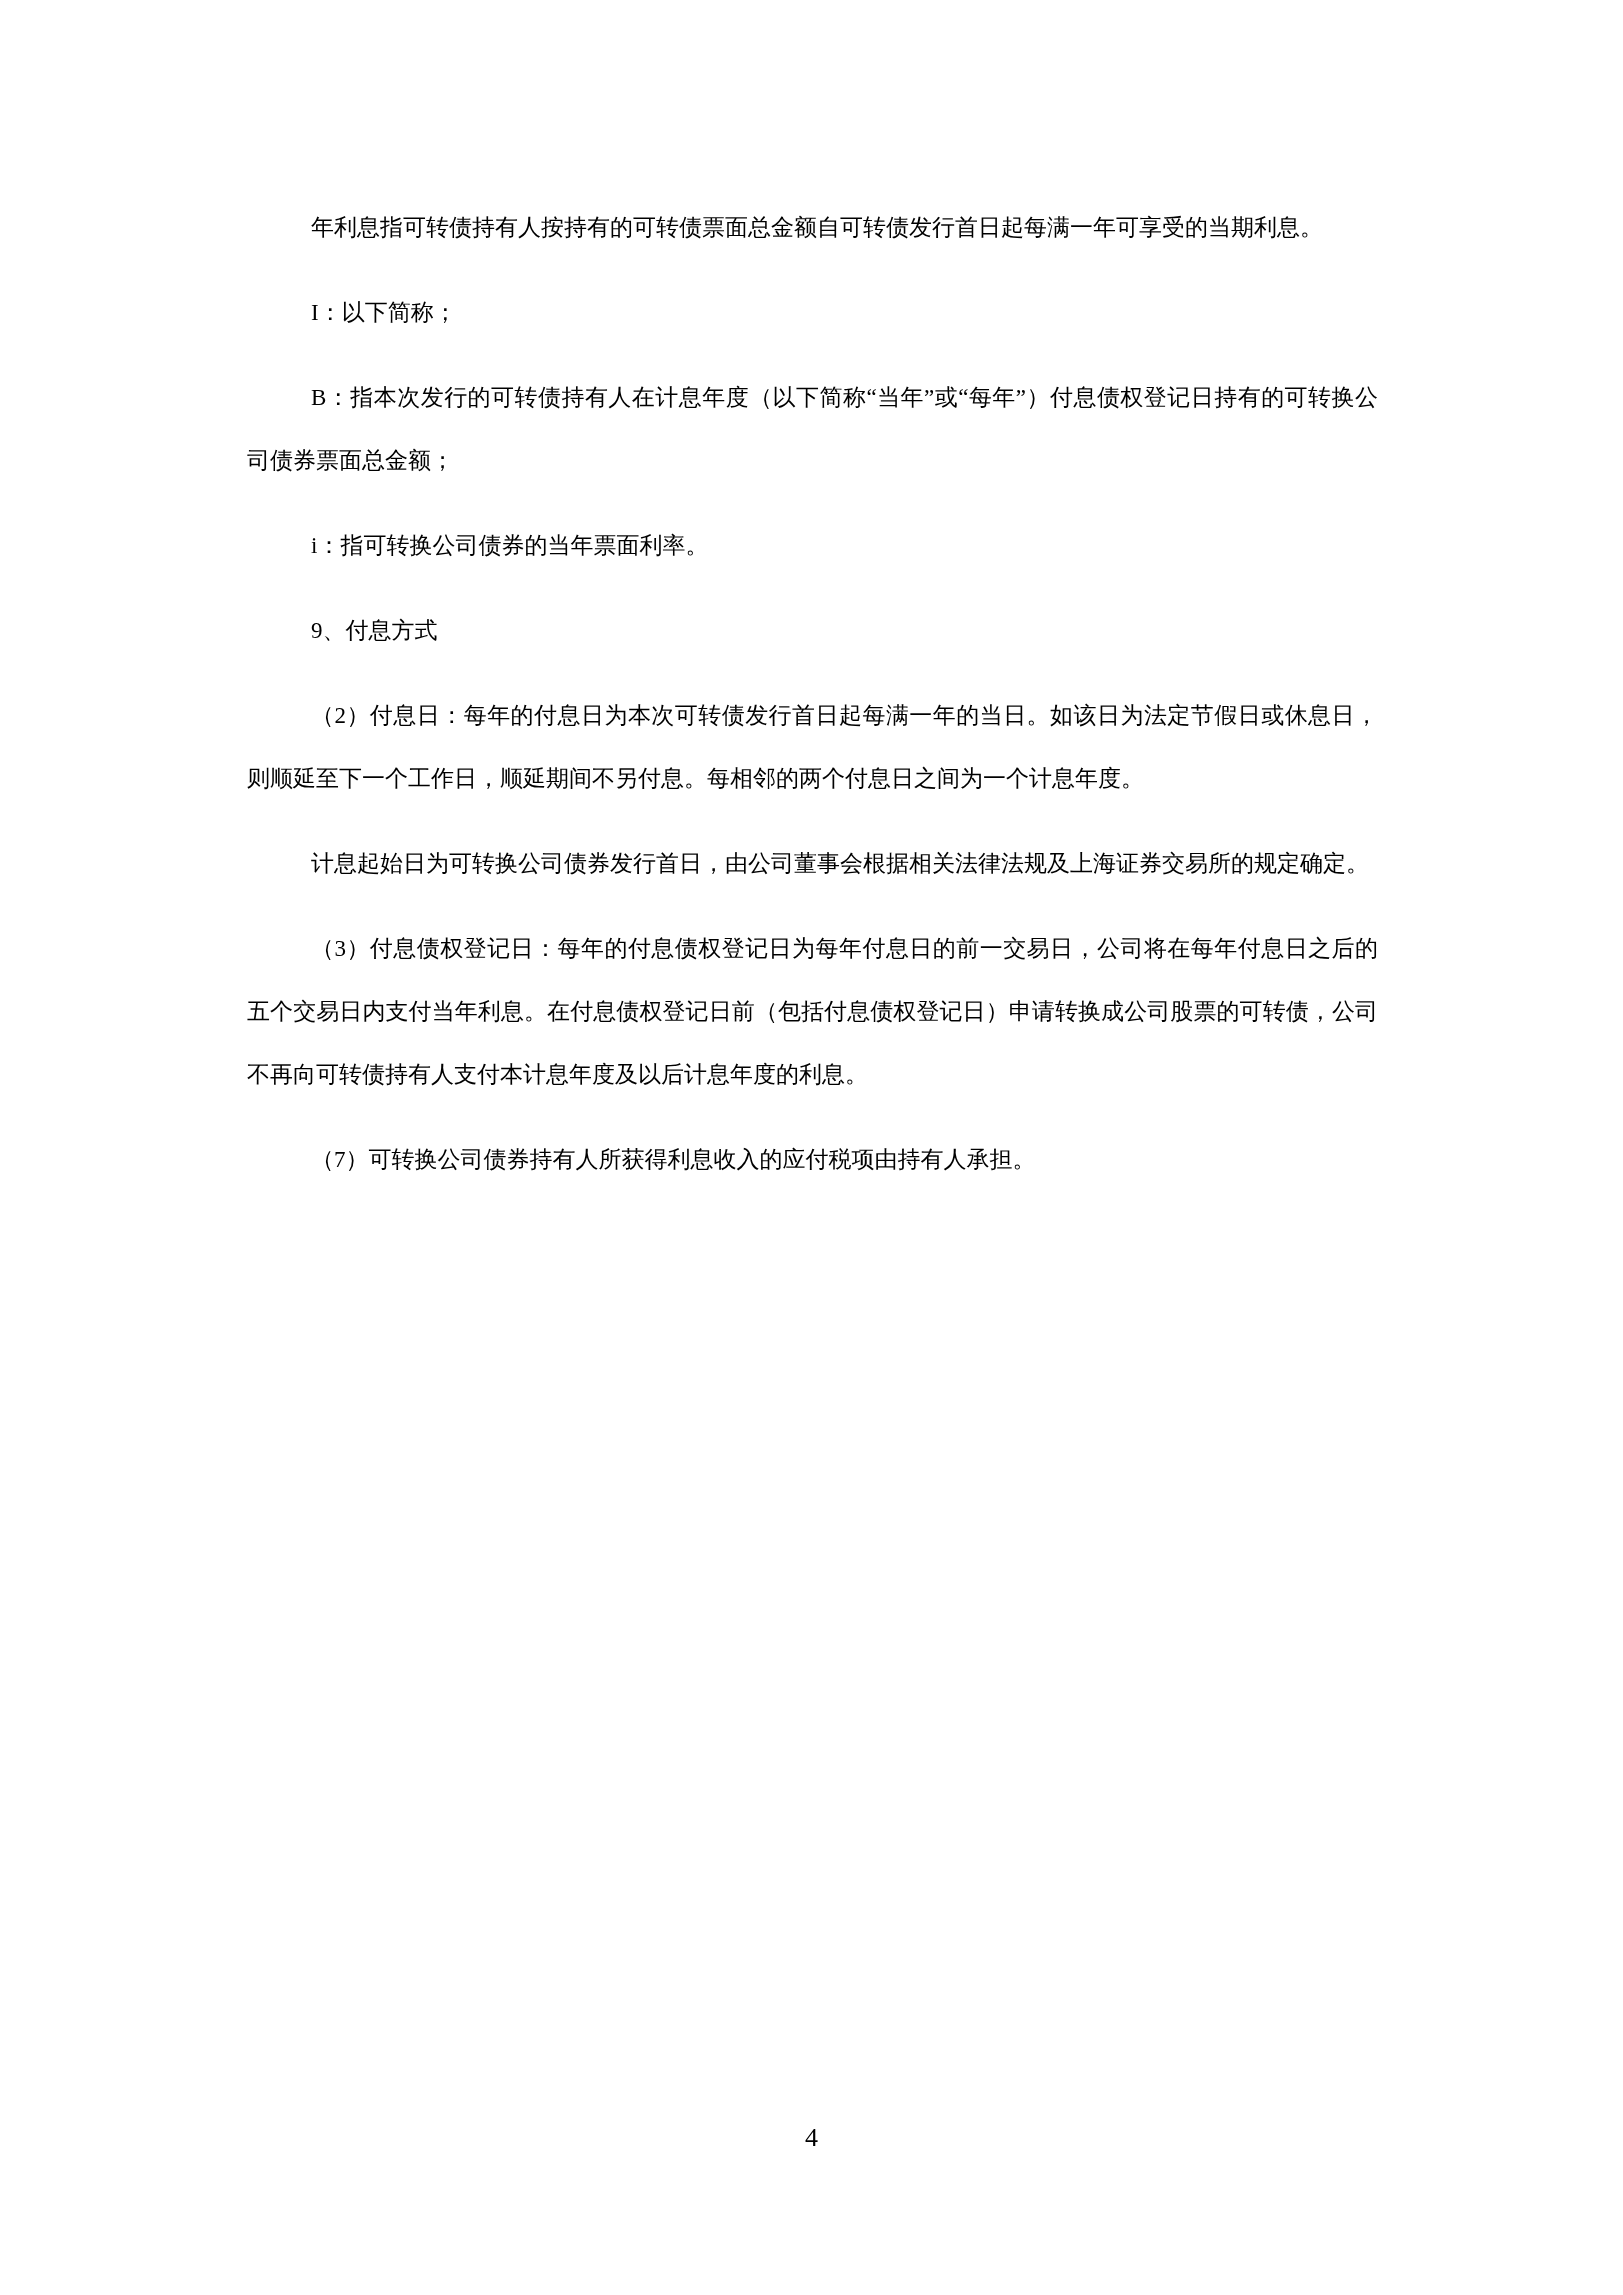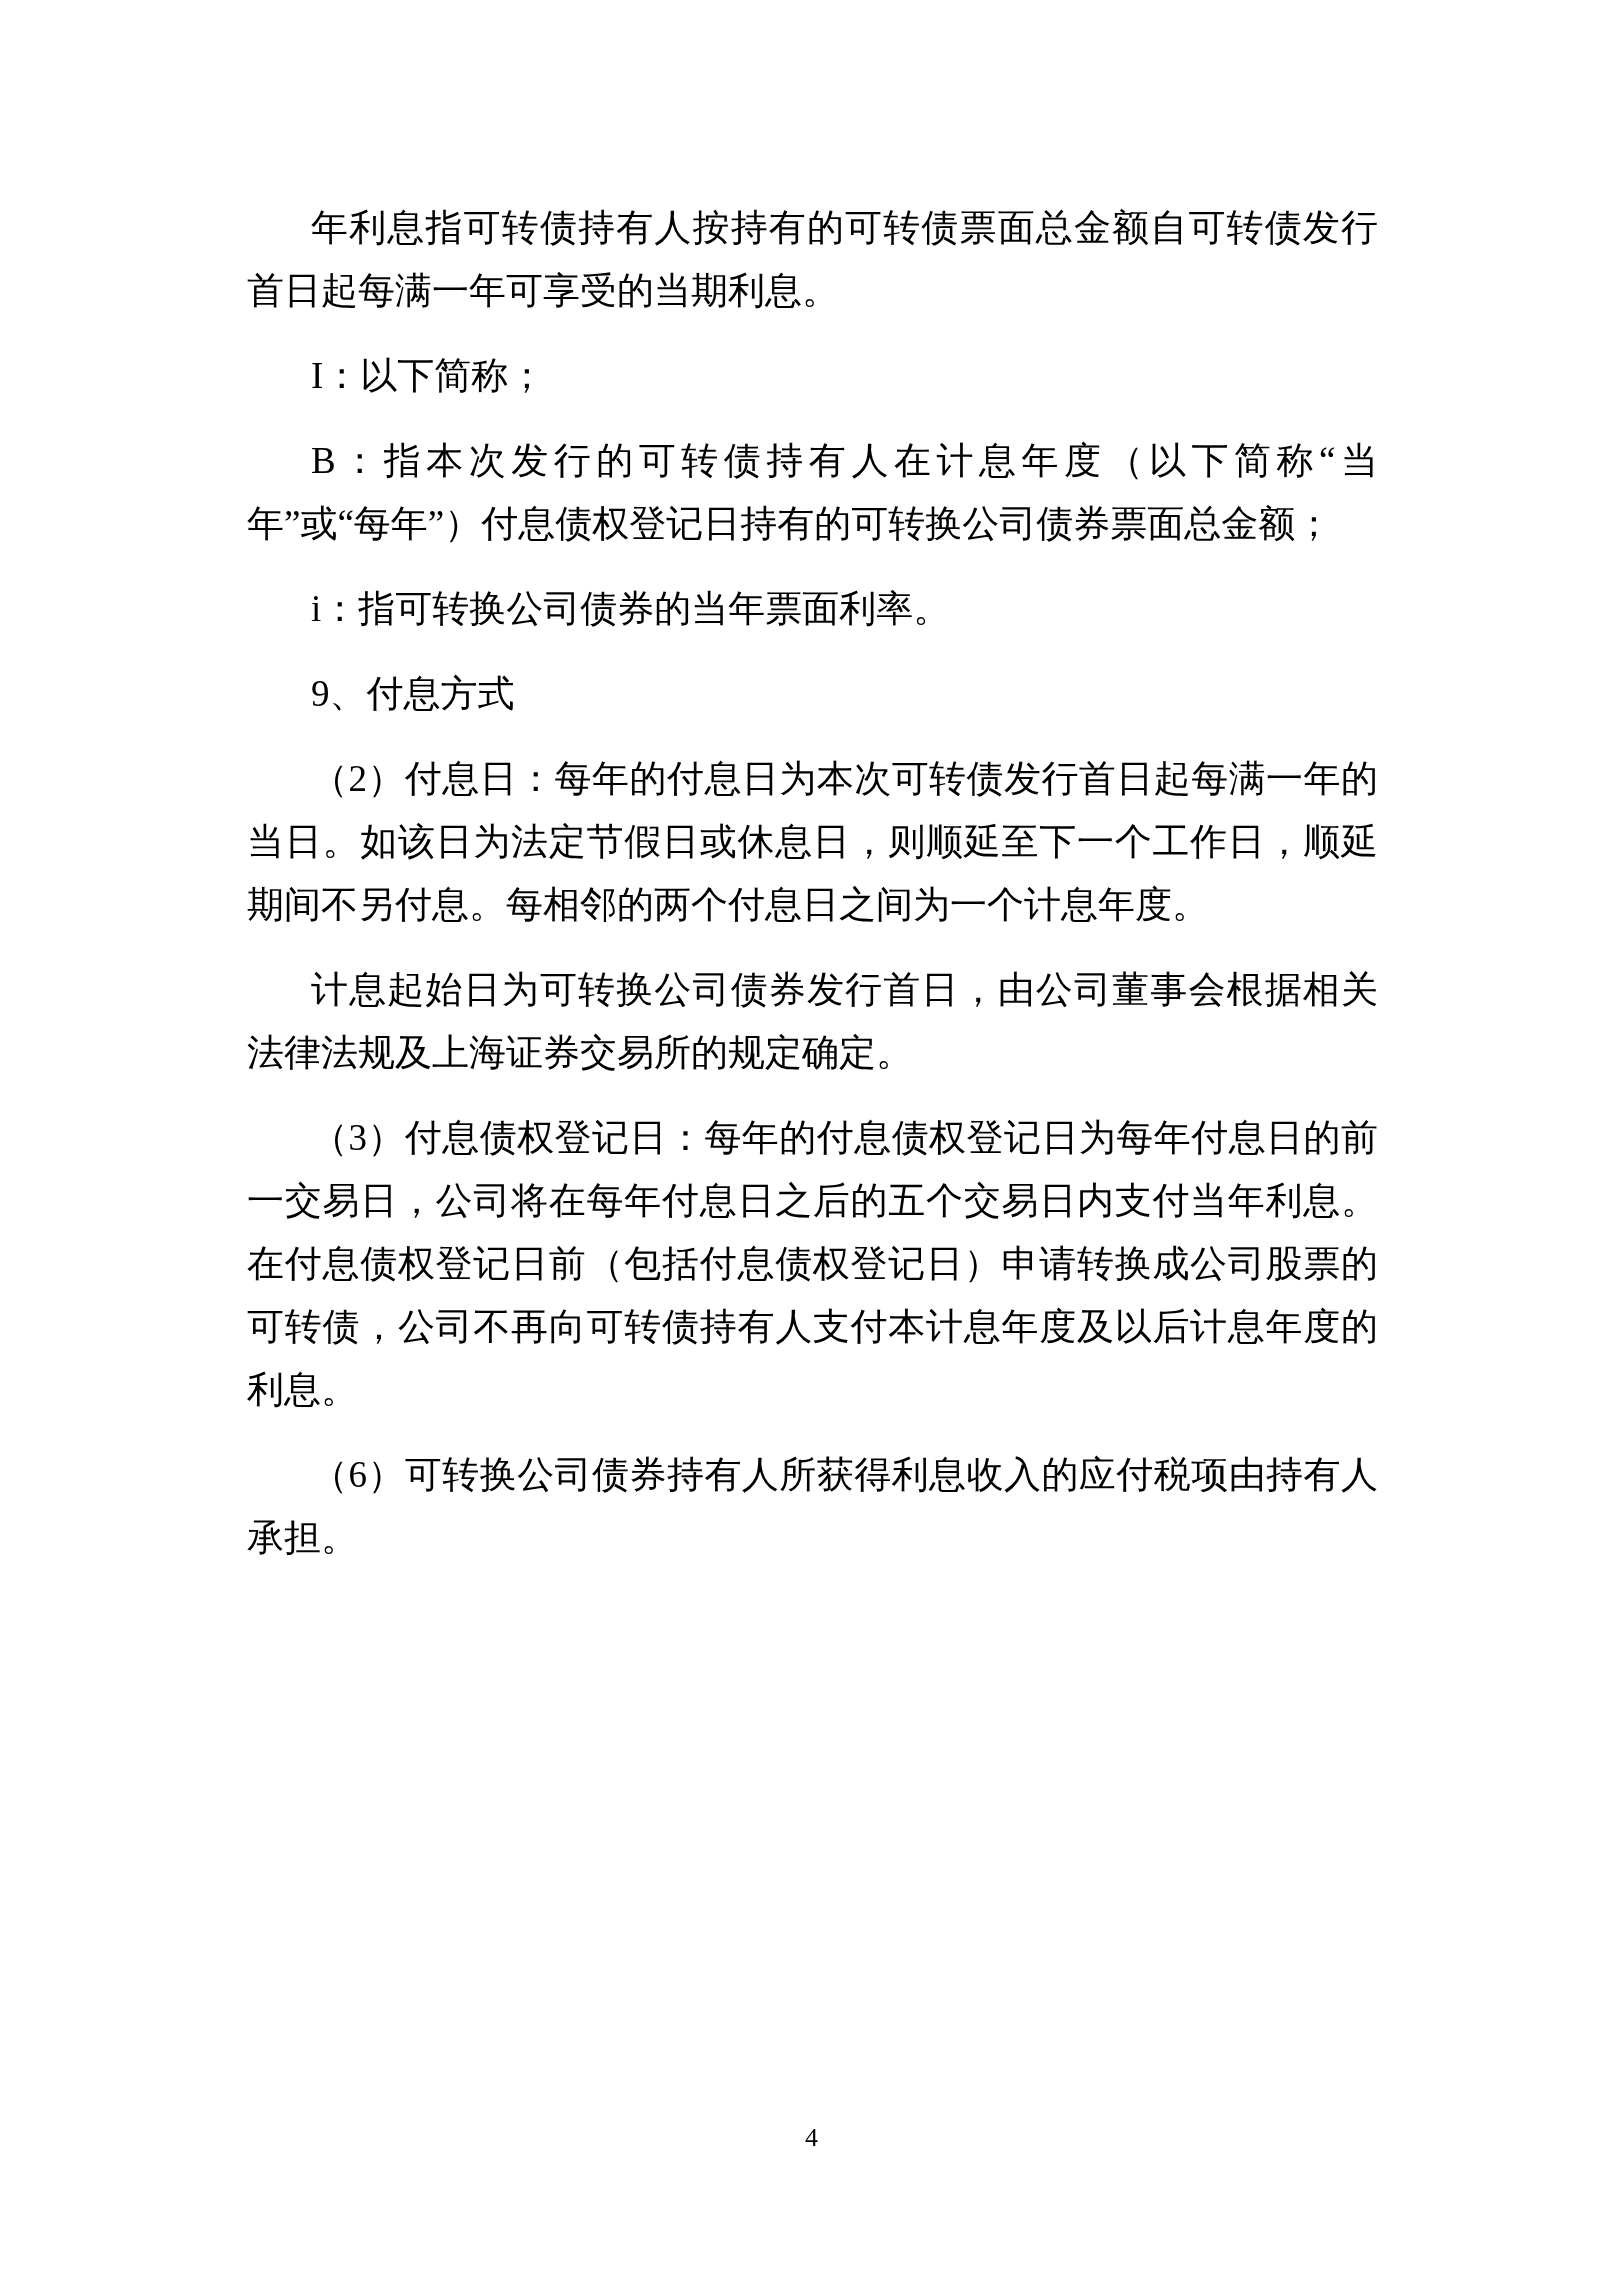--- a/index.html
+++ b/index.html
@@ -1,34 +1,34 @@
 <!DOCTYPE html>
 <html style="font-size:10.5px"><head>
 <meta charset="utf-8">
 <style>
   html, body { margin: 0; padding: 0; background: #ffffff; }
   body { width: 1623px; height: 2295px; position: relative; overflow: hidden;
          font-family: "Liberation Serif", "DejaVu Serif", serif; color: #000000; }
   .page { position: absolute; left: 247px; top: 196px; width: 1131px; }
-  .para { font-size: 37px; line-height: 63px; margin: 0 0 22px 0;
+  .para { font-size: 23px; line-height: 63px; margin: 0 0 22px 0;
           text-align: justify; text-justify: inter-character; }
   .indent { text-indent: 64px; }
   .heading { font-weight: bold; }
   .page-number { position: absolute; top: 2123px; left: 0; width: 1623px;
                  text-align: center; font-size: 26px; font-family: "Liberation Serif", serif; }
 </style>
 </head>
 <body>
 
 <div class="page">
   <p class="para indent">年利息指可转债持有人按持有的可转债票面总金额自可转债发行首日起每满一年可享受的当期利息。</p>
   <p class="para indent">I：以下简称；</p>
   <p class="para indent">B：指本次发行的可转债持有人在计息年度（以下简称“当年”或“每年”）付息债权登记日持有的可转换公司债券票面总金额；</p>
   <p class="para indent">i：指可转换公司债券的当年票面利率。</p>
   <p class="para indent">9、付息方式</p>
   <p class="para indent">（2）付息日：每年的付息日为本次可转债发行首日起每满一年的当日。如该日为法定节假日或休息日，则顺延至下一个工作日，顺延期间不另付息。每相邻的两个付息日之间为一个计息年度。</p>
   <p class="para indent">计息起始日为可转换公司债券发行首日，由公司董事会根据相关法律法规及上海证券交易所的规定确定。</p>
   <p class="para indent">（3）付息债权登记日：每年的付息债权登记日为每年付息日的前一交易日，公司将在每年付息日之后的五个交易日内支付当年利息。在付息债权登记日前（包括付息债权登记日）申请转换成公司股票的可转债，公司不再向可转债持有人支付本计息年度及以后计息年度的利息。</p>
-  <p class="para indent">（6）可转换公司债券持有人所获得利息收入的应付税项由持有人承担。</p>
+  <p class="para indent">（7）可转换公司债券持有人所获得利息收入的应付税项由持有人承担。</p>
 </div>
 
 <div class="page-number">4</div>
 
 
 </body></html>

